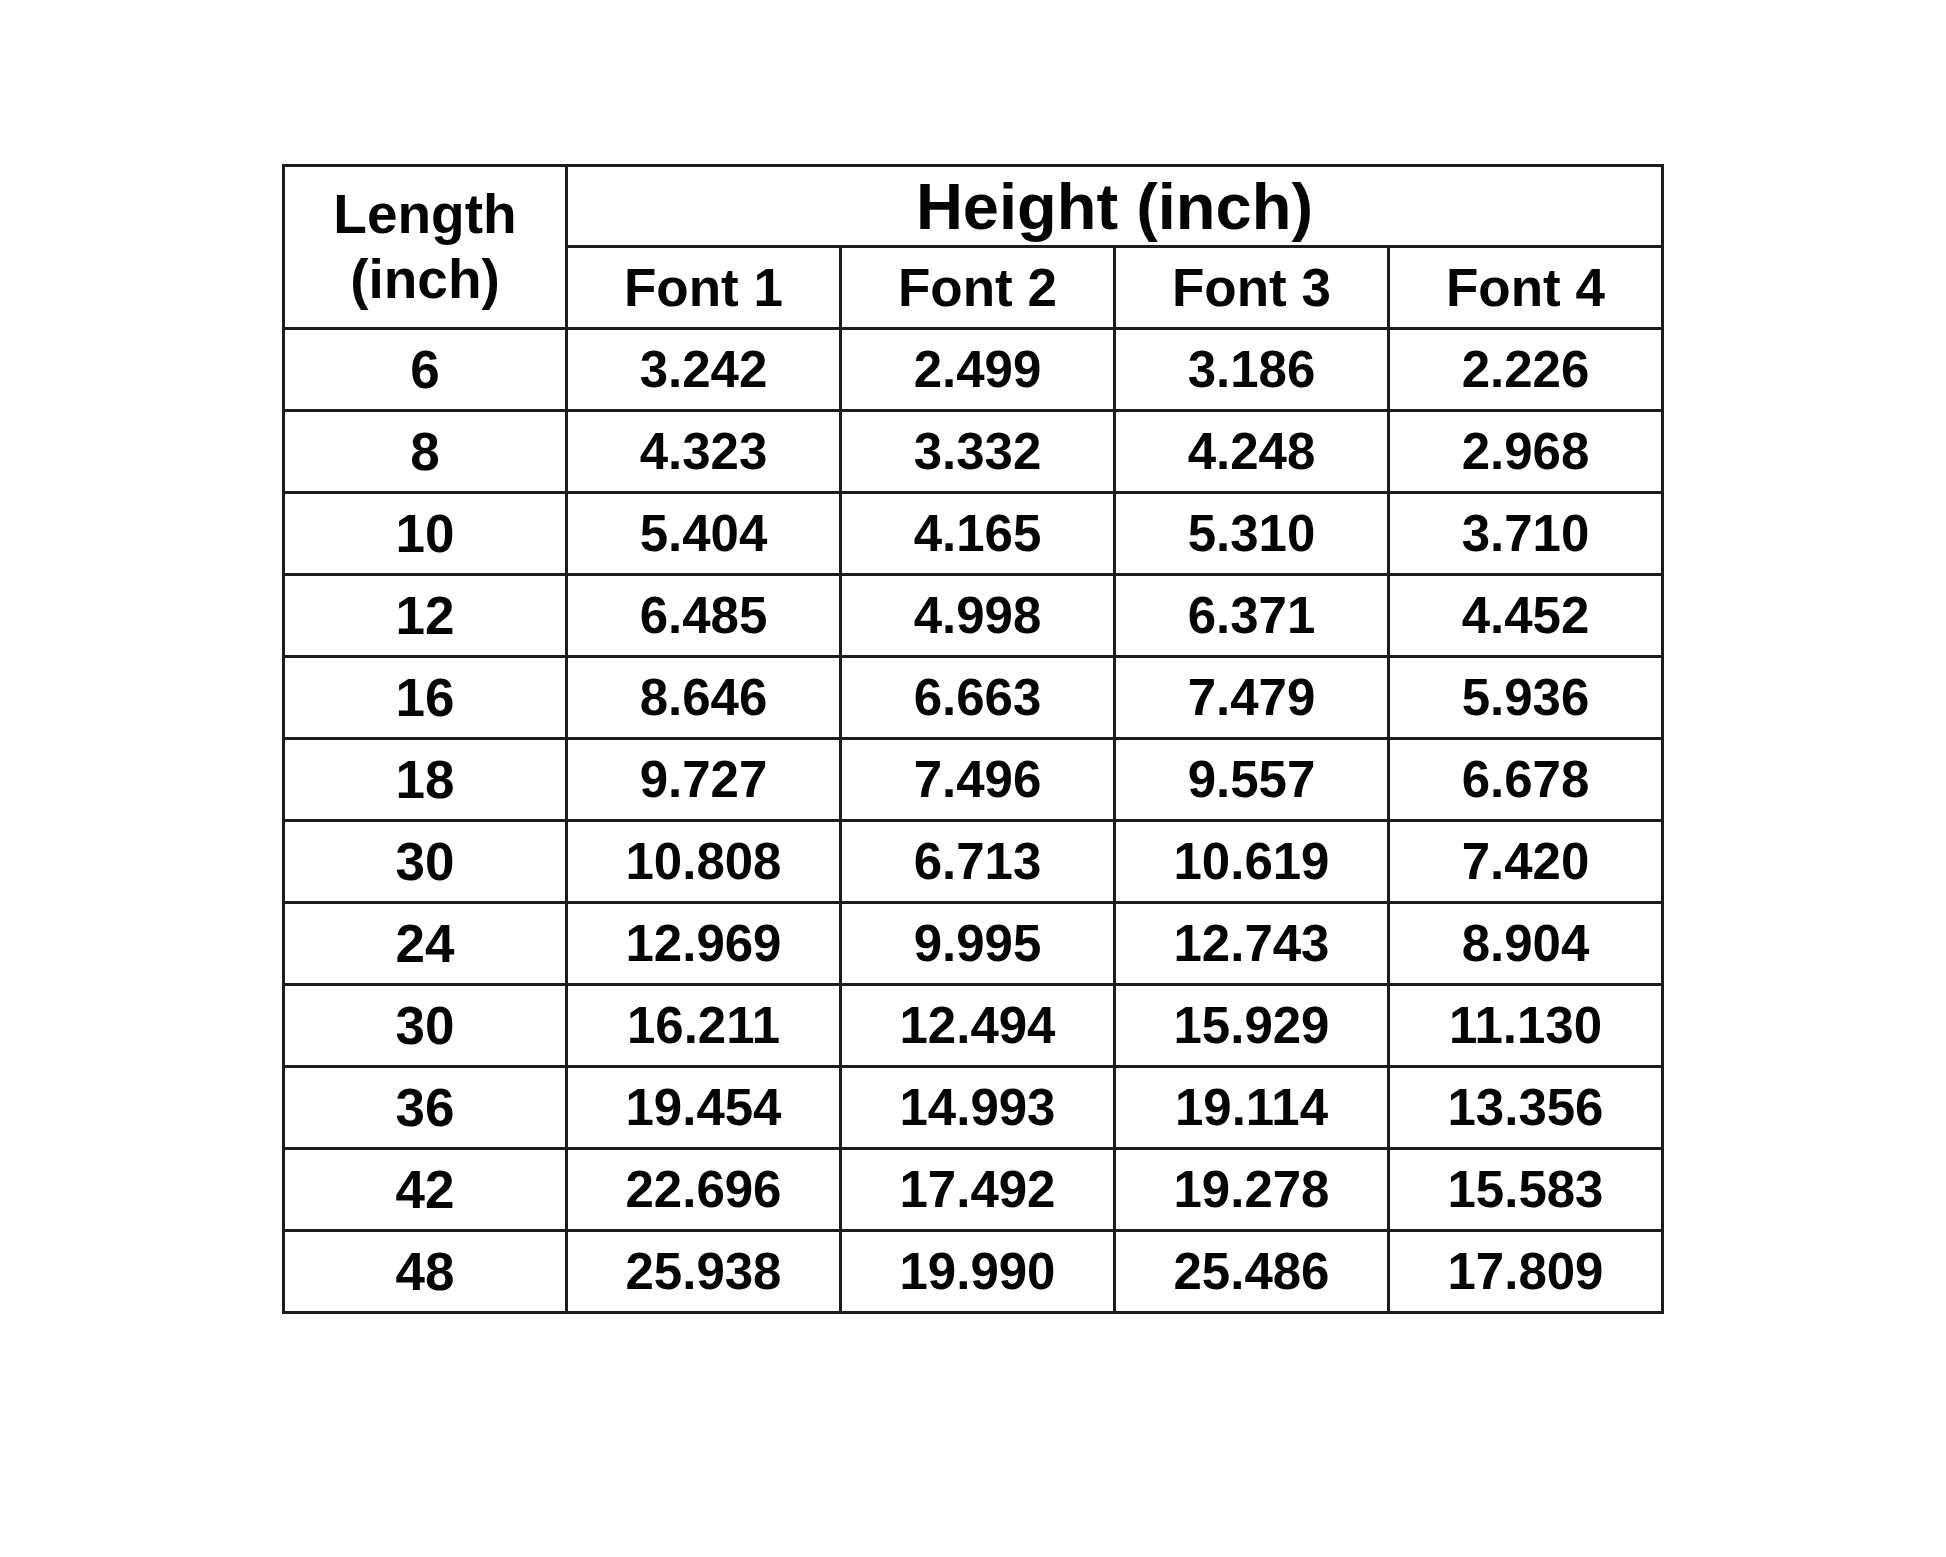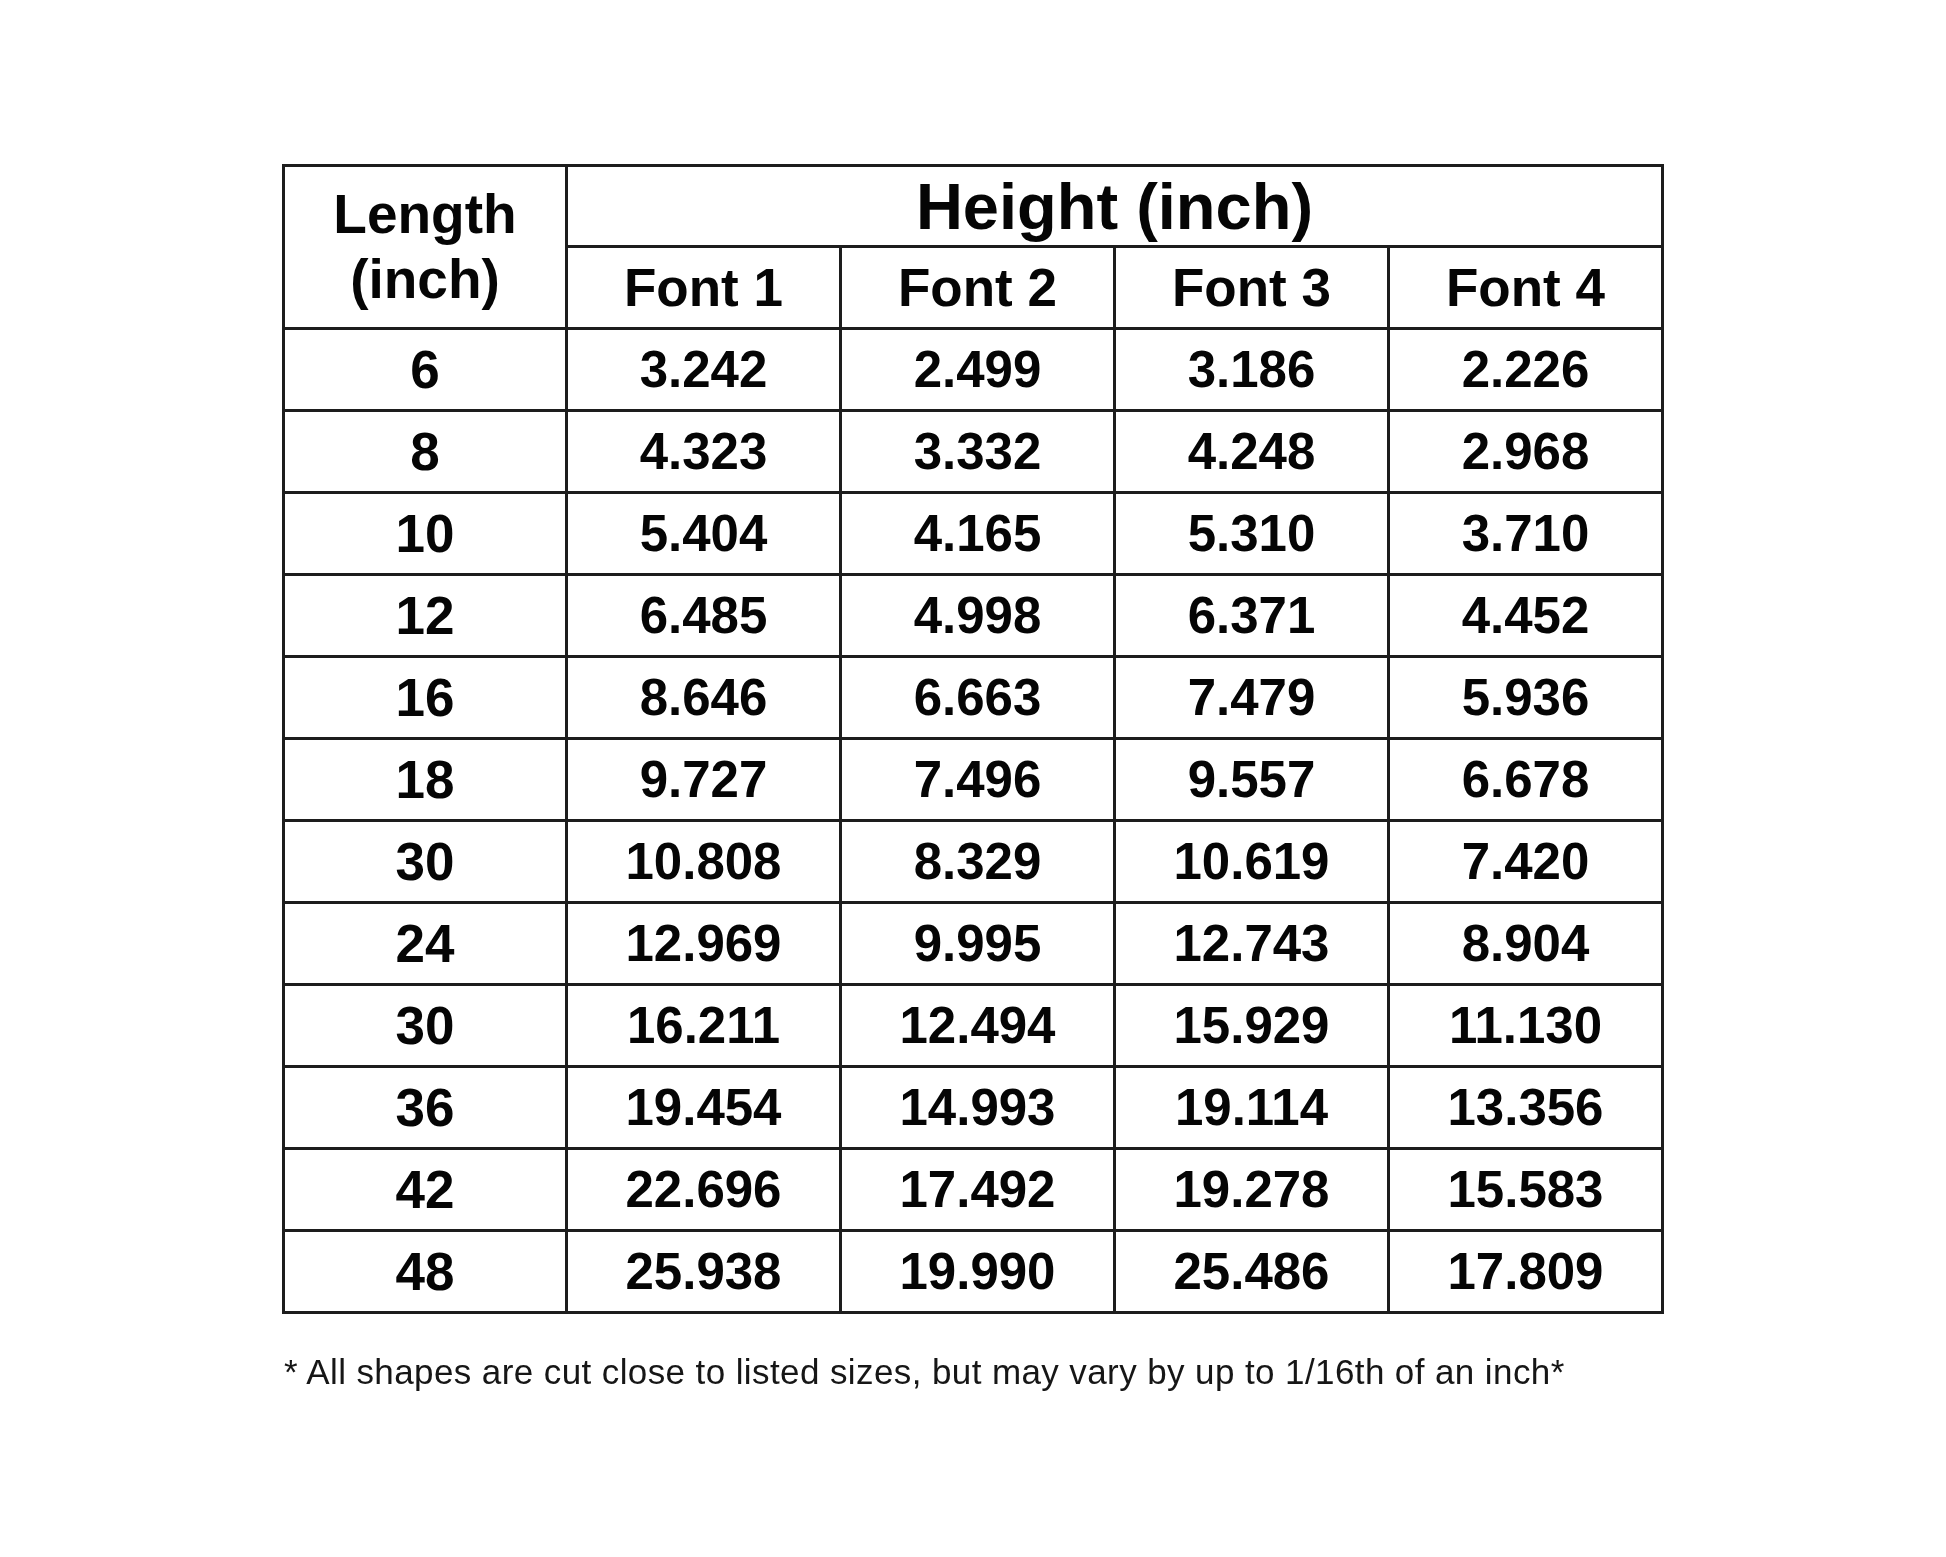--- a/index.html
+++ b/index.html
@@ -120,21 +120,21 @@
         <tr>
           <th class="length-cell">18</th>
           <td class="height-cell">9.727</td>
           <td class="height-cell">7.496</td>
           <td class="height-cell">9.557</td>
           <td class="height-cell">6.678</td>
         </tr>
         <tr>
           <th class="length-cell">30</th>
           <td class="height-cell">10.808</td>
-          <td class="height-cell">8.329</td>
+          <td class="height-cell">6.713</td>
           <td class="height-cell">10.619</td>
           <td class="height-cell">7.420</td>
         </tr>
         <tr>
           <th class="length-cell">24</th>
           <td class="height-cell">12.969</td>
           <td class="height-cell">9.995</td>
           <td class="height-cell">12.743</td>
           <td class="height-cell">8.904</td>
         </tr>
@@ -162,15 +162,14 @@
         <tr>
           <th class="length-cell">48</th>
           <td class="height-cell">25.938</td>
           <td class="height-cell">19.990</td>
           <td class="height-cell">25.486</td>
           <td class="height-cell">17.809</td>
         </tr>
       </tbody>
   </table>
 
-  <div class="footnote">* All shapes are cut close to listed sizes, but may vary by up to 1/16th of an inch*</div>
 
 </div>
 
 </body></html>

